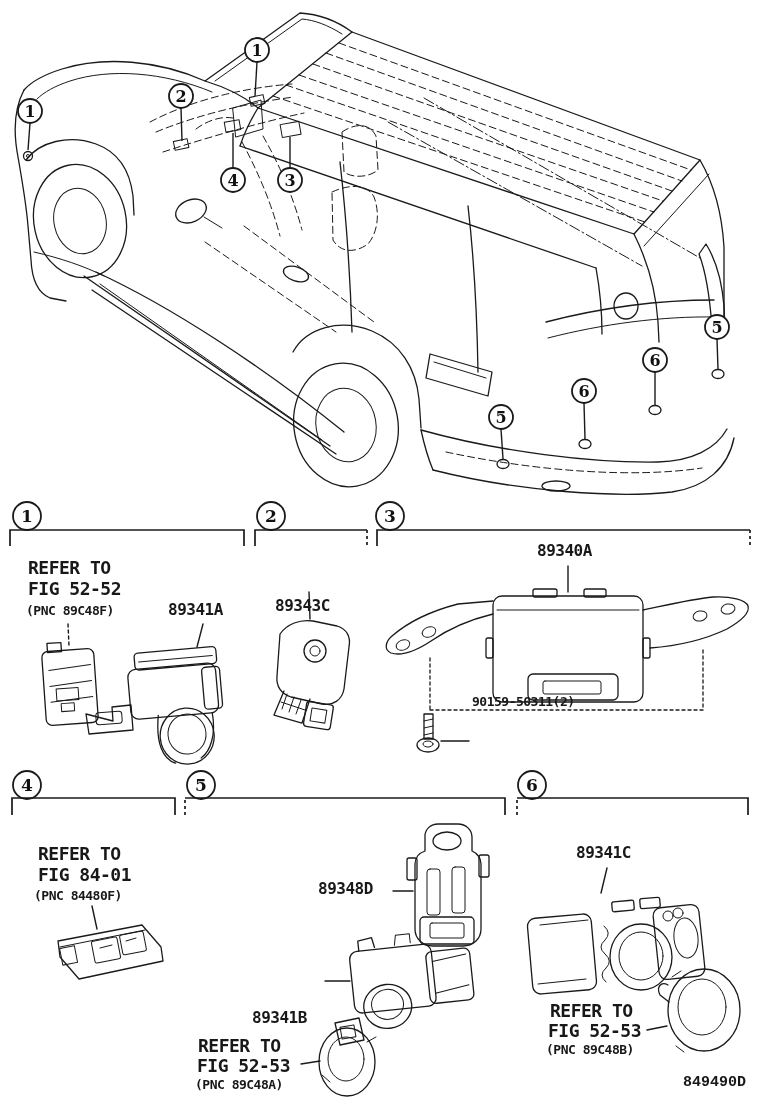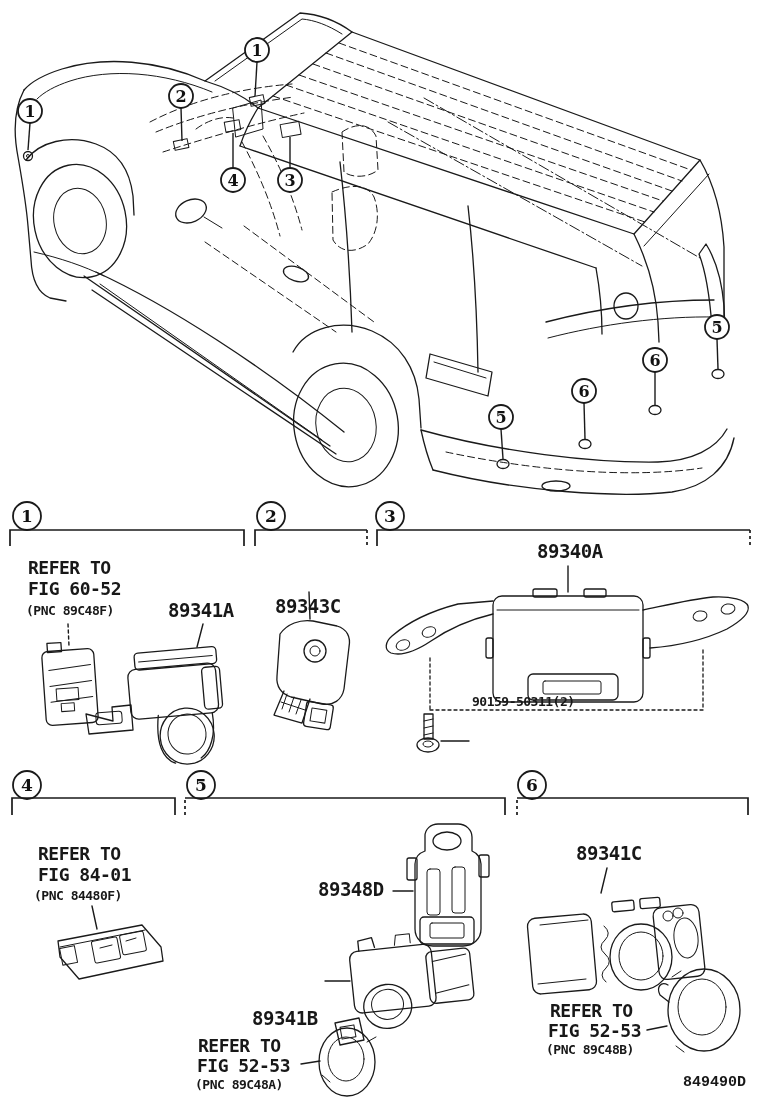--- a/index.html
+++ b/index.html
@@ -1,20 +1,20 @@
 <!DOCTYPE html>
 <html><head>
 <meta charset="utf-8">
 <style>
   html,body{margin:0;padding:0;background:#fff;}
   .page{position:relative;width:760px;height:1112px;background:#fff;overflow:hidden;
         font-family:"DejaVu Sans Mono","Liberation Mono",monospace;color:#151515;}
   .art{position:absolute;left:0;top:0;}
   .t{position:absolute;white-space:nowrap;font-weight:bold;color:#181818;letter-spacing:-0.5px;}
-  .t19{font-size:19px;line-height:20px;text-align:center;}
+  .t19{font-size:16px;line-height:20px;text-align:center;}
   .t18{font-size:18px;line-height:19px;}
   .t16{font-size:13px;line-height:17px;}
   .fig-code{font-size:15px;font-family:Liberation Mono, monospace;letter-spacing:0;}
   .ink{stroke:#1a1a1a;fill:none;stroke-width:1.3;stroke-linecap:round;stroke-linejoin:round;}
   .thin{stroke-width:1;}
   .dash{stroke-dasharray:7 4;}
   .dots{stroke-dasharray:3 3;}
   .dashdot{stroke-dasharray:11 3 2 3;}
   .leader{stroke:#1a1a1a;stroke-width:1.4;fill:none;}
   .bracket{stroke:#1a1a1a;stroke-width:1.7;fill:none;}
@@ -327,21 +327,21 @@
   <g class="ink">
     <path class="leader" d="M647,1030 L667,1026"></path>
     <ellipse cx="704" cy="1010" rx="36" ry="41"></ellipse>
     <ellipse class="thin" cx="702" cy="1007" rx="24" ry="28"></ellipse>
     <path d="M668,985 C661,981 656,987 660,995 L669,1002"></path>
     <path class="thin" d="M672,977 L681,971 M676,1046 L684,1052"></path>
   </g>
 </svg>
 
 <div class="t t18" style="left:28px;top:558px">REFER TO</div>
-<div class="t t18" style="left:28px;top:579px">FIG 60-52</div>
+<div class="t t18" style="left:28px;top:579px">FIG 52-52</div>
 <div class="t t16" style="left:26px;top:602px">(PNC 89C48F)</div>
 <div class="t t19" style="left:168px;top:600px">89341A</div>
 
 <div class="t t19" style="left:275px;top:596px">89343C</div>
 
 <div class="t t19" style="left:537px;top:541px">89340A</div>
 <div class="t t16" style="left:472px;top:693px">90159-50311(2)</div>
 
 <div class="t t18" style="left:38px;top:844px">REFER TO</div>
 <div class="t t18" style="left:38px;top:865px">FIG 84-01</div>

